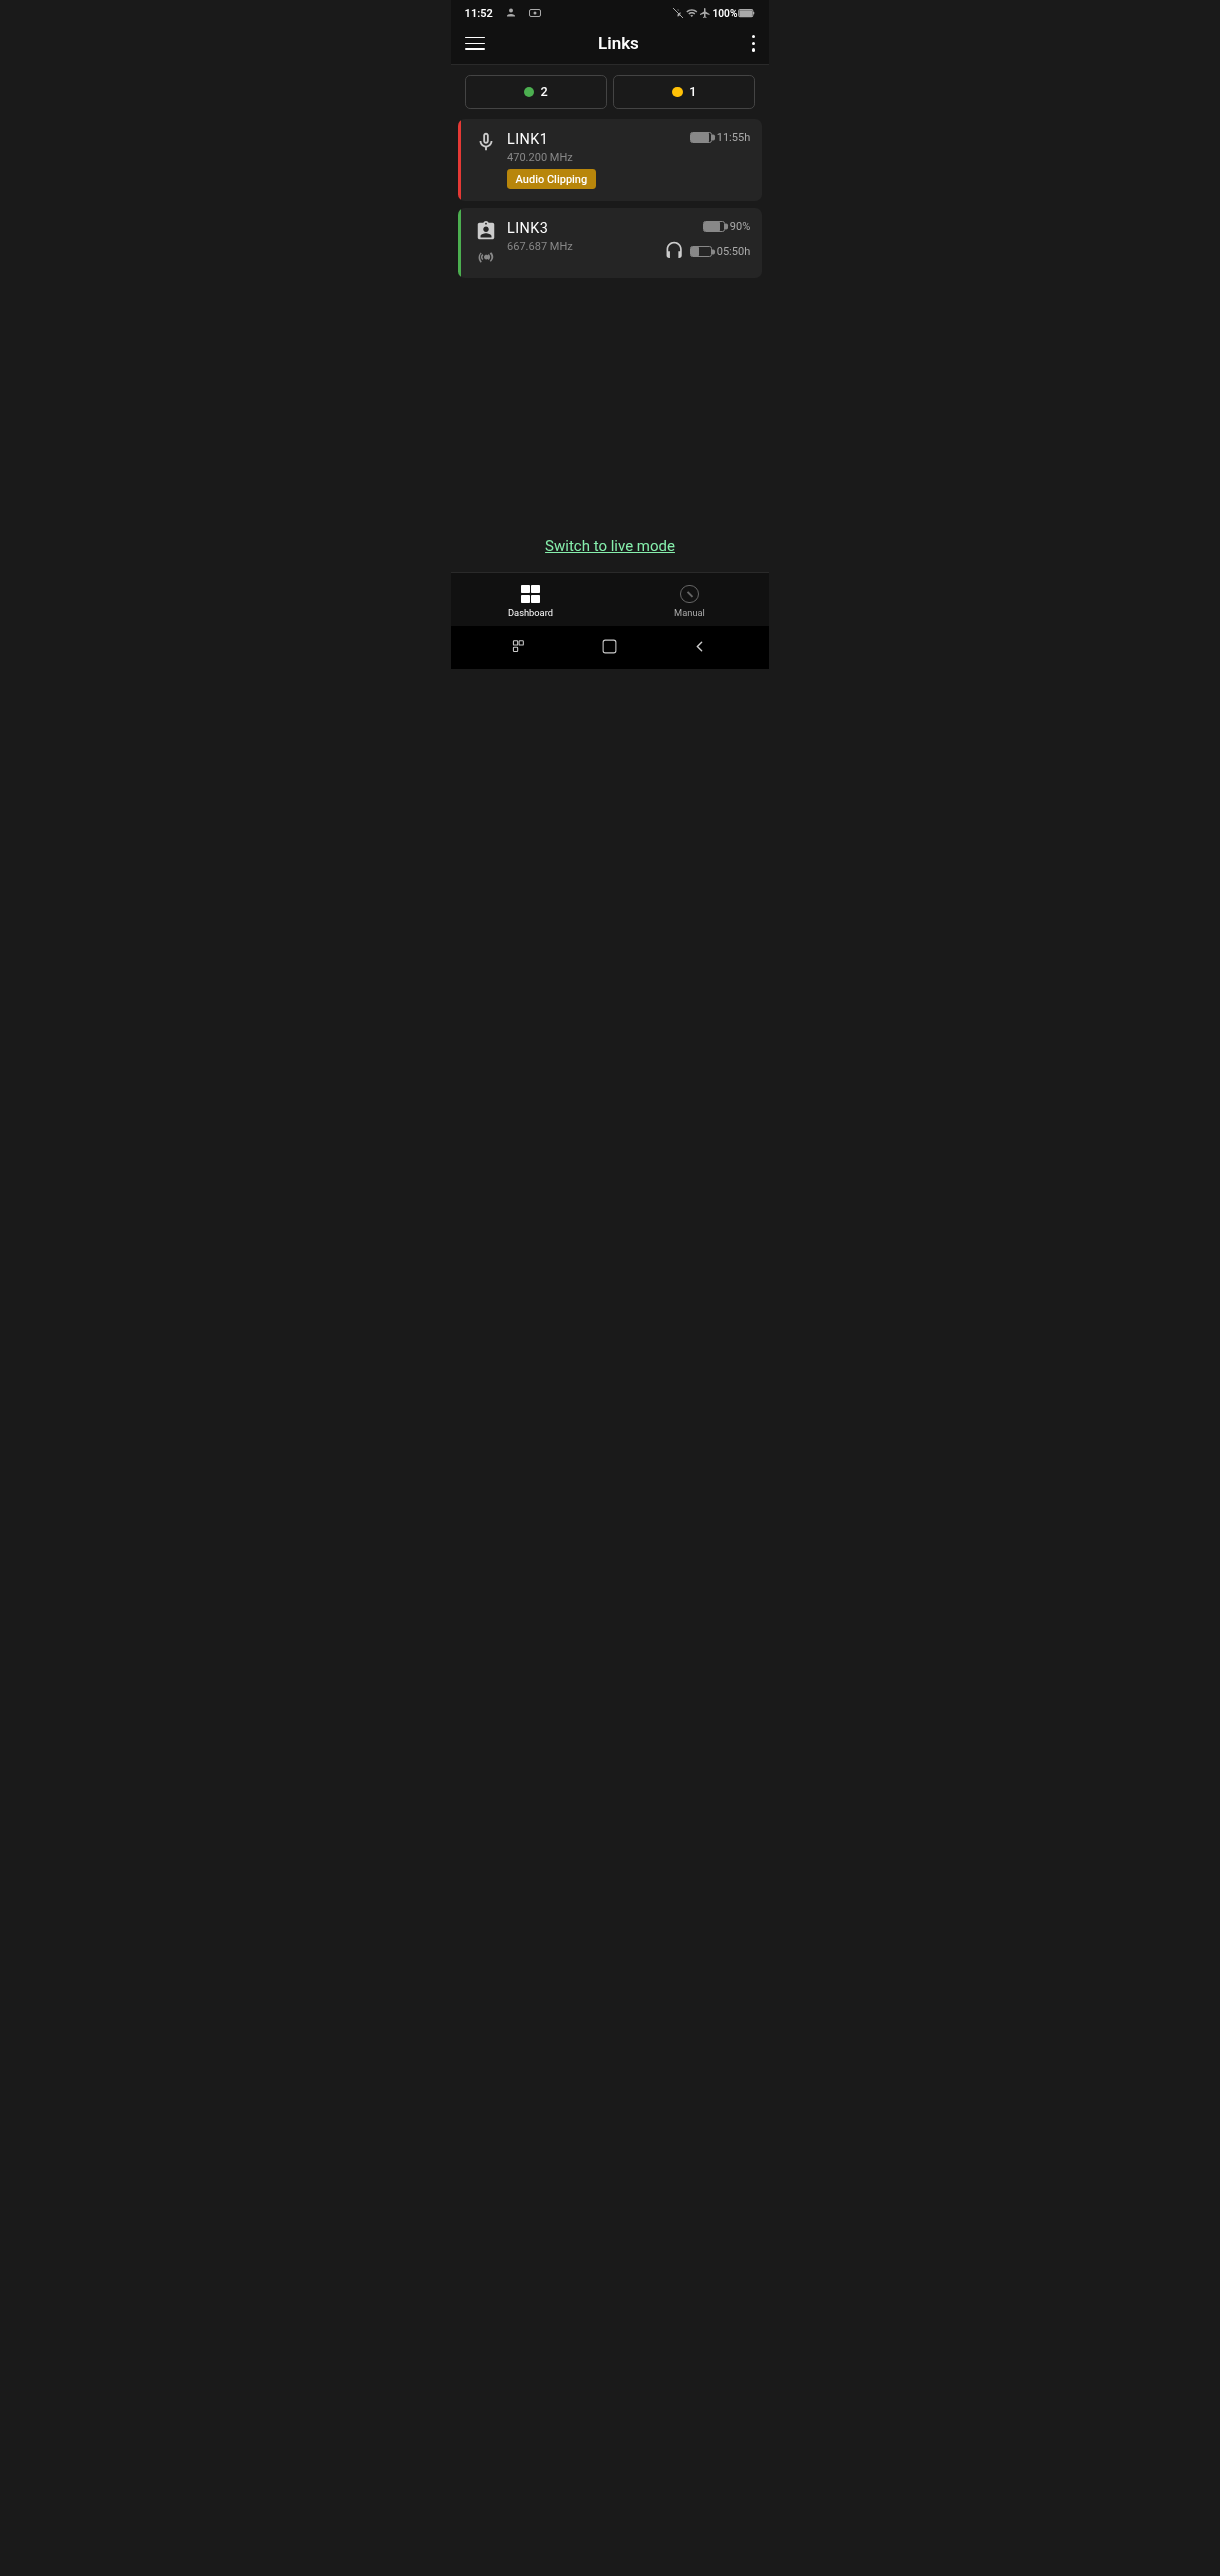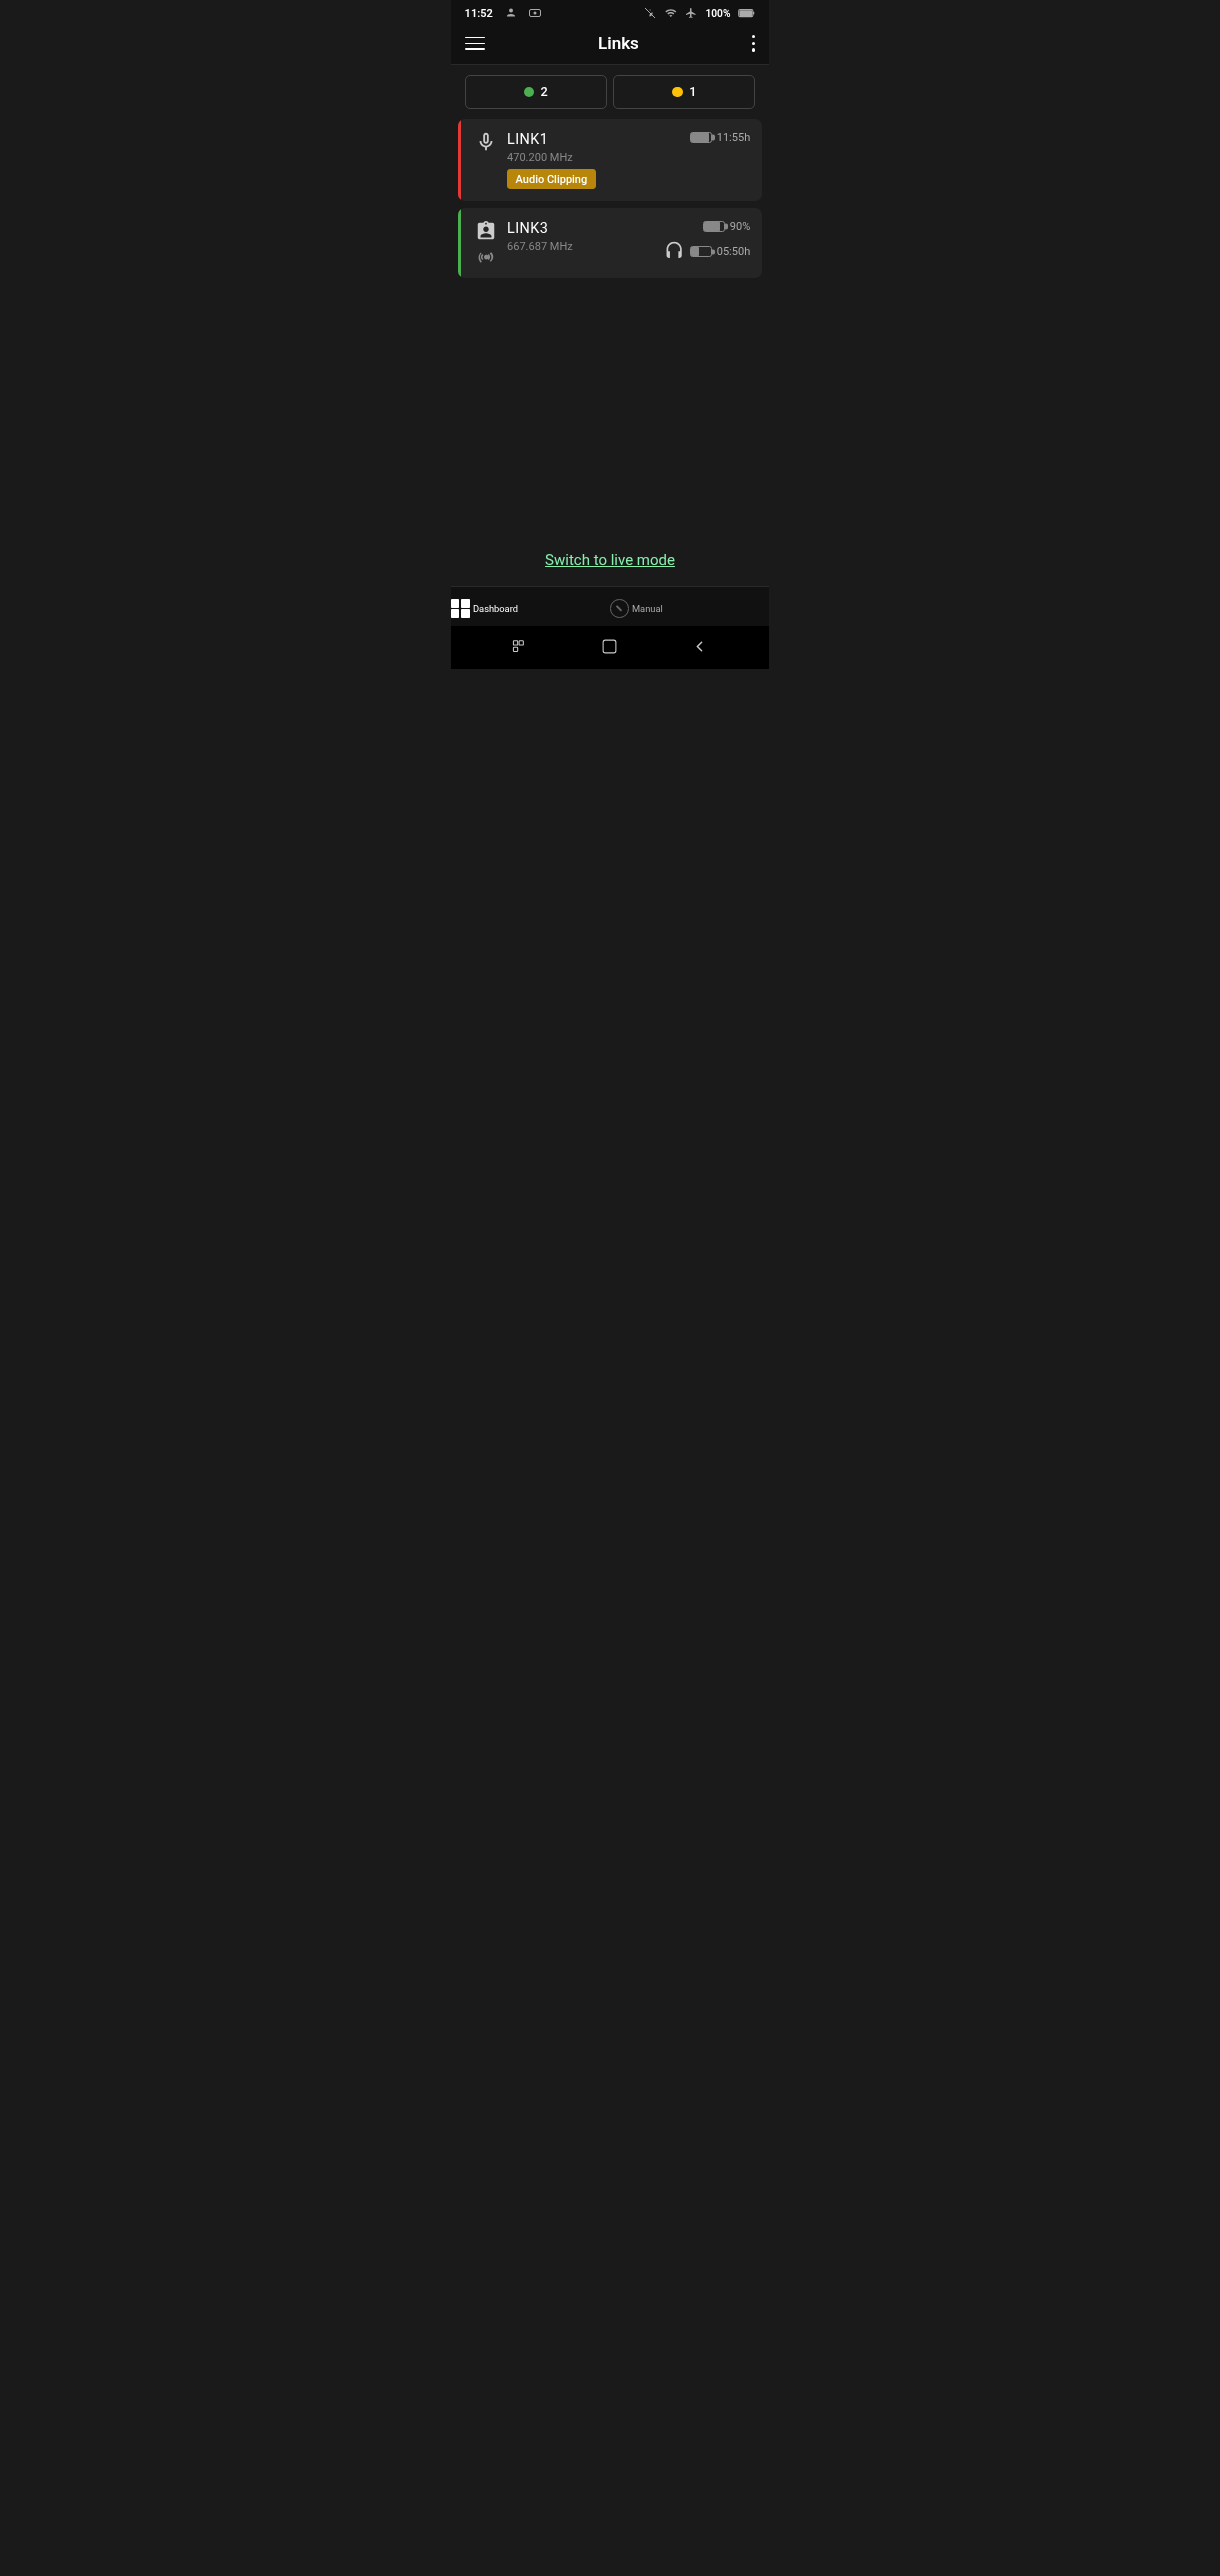--- a/index.html
+++ b/index.html
@@ -22,21 +22,21 @@
     .status-bar {
       display: flex;
       justify-content: space-between;
       align-items: center;
       padding: 6.8px 13.6px 3.4px;
       font-size: 11px;
       font-weight: 600;
       background: #111111;
     }
     .status-left { display: flex; align-items: center; gap: 12px; }
-    .status-right { display: flex; align-items: center; gap: 8px; font-size: 10.2px; }
+    .status-right { display: flex; align-items: center; gap: 1px; font-size: 10.2px; }
 
     
     .top-nav {
       display: flex;
       align-items: center;
       justify-content: space-between;
       padding: 10.2px 13.6px;
       background: #111111;
       border-bottom: 0.8px solid #2a2a2a;
       gap: 14px;
@@ -237,21 +237,21 @@
     
     .bottom-nav {
       display: flex;
       background: #111111;
       border-top: 0.8px solid #2a2a2a;
       padding: 6.8px 0 3.4px;
     }
     .bottom-nav-item {
       flex: 1;
       display: flex;
-      flex-direction: row;
+      flex-direction: column;
       align-items: center;
       gap: 3.4px;
       cursor: pointer;
       padding: 5.1px 0;
     }
     .bottom-nav-icon {
       font-size: 20.3px;
       line-height: 1;
     }
     .bottom-nav-label {

